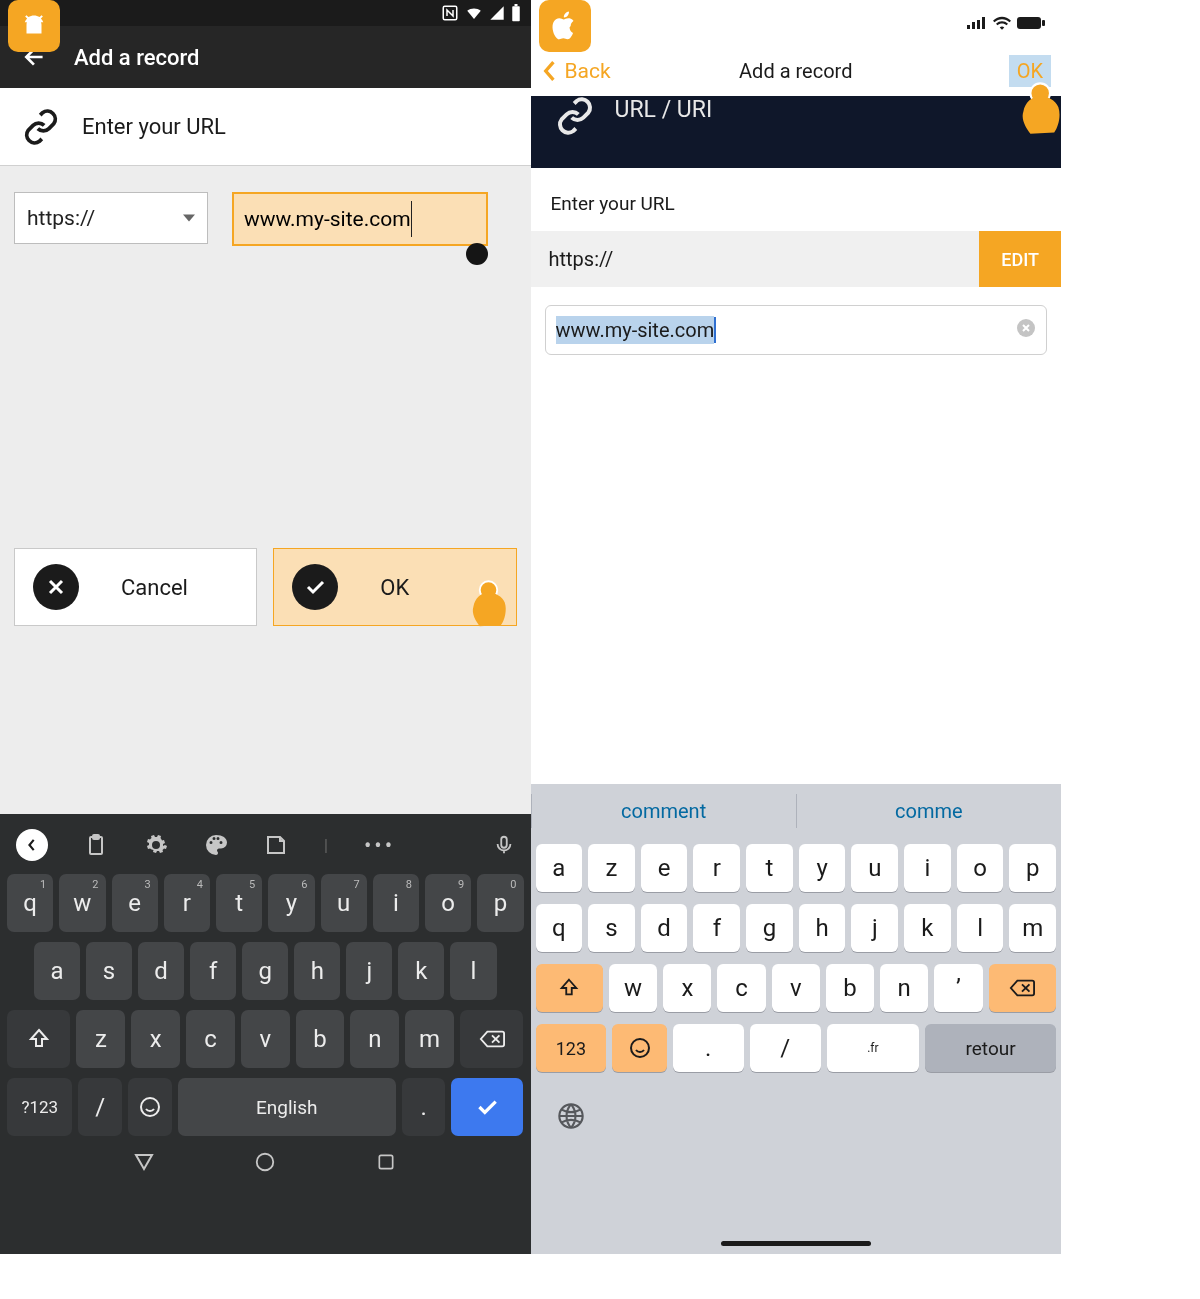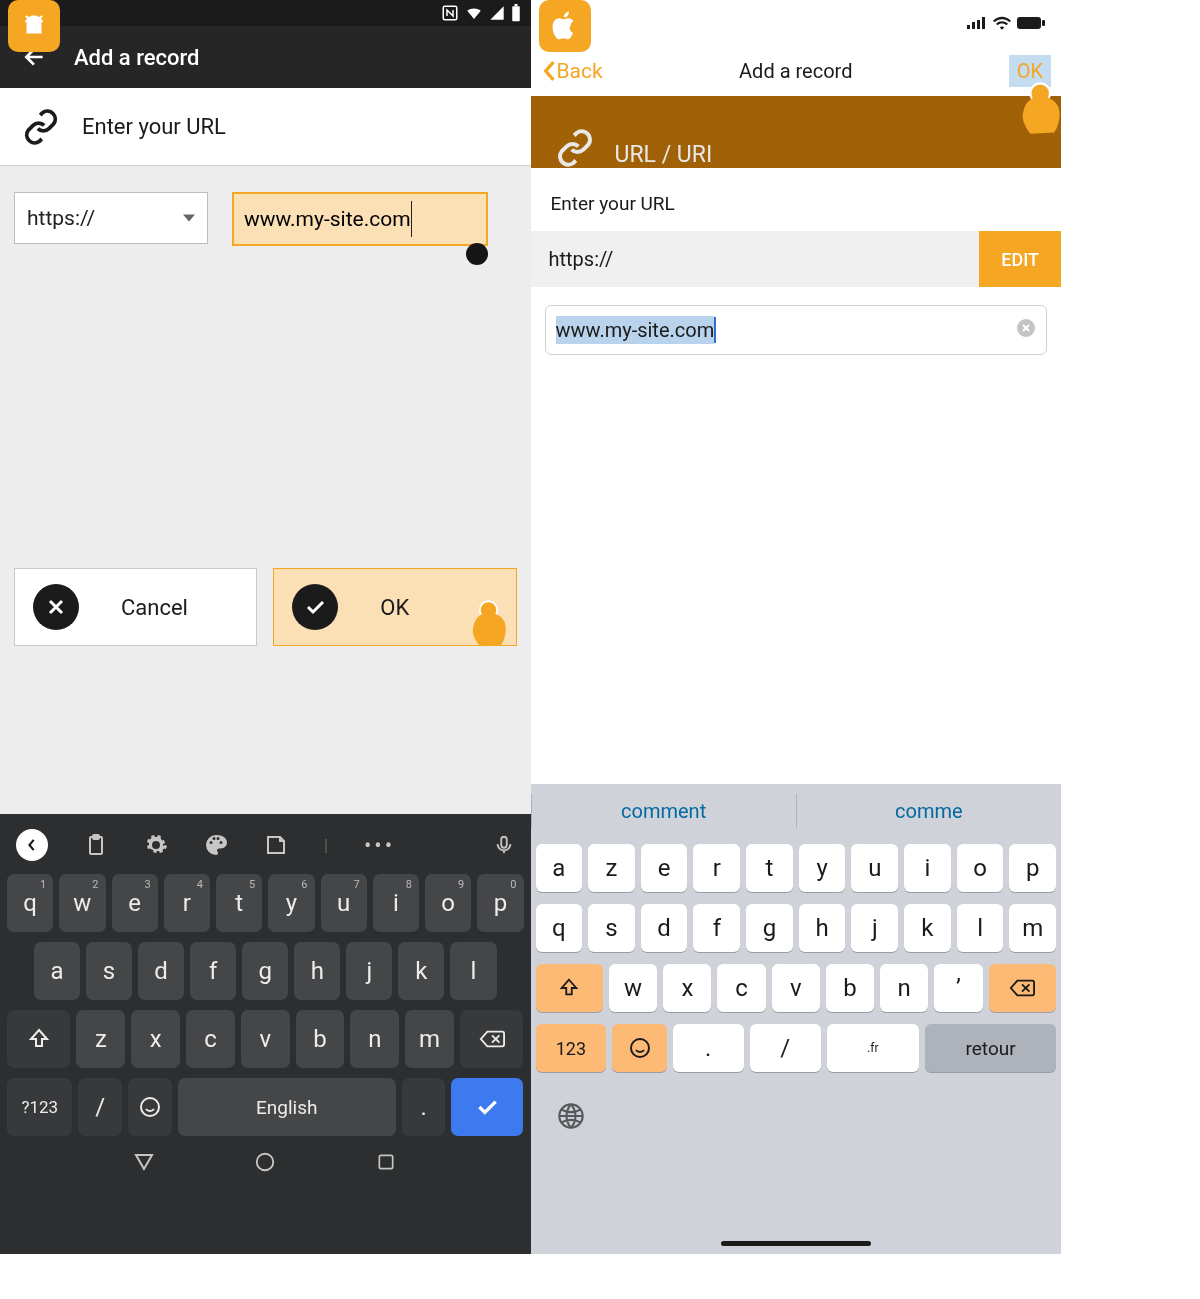--- a/index.html
+++ b/index.html
@@ -37,21 +37,21 @@
   }
   .url-input {
     width: 256px; height: 54px; background: #fbdfb5; border: 2px solid #f5a623; display: flex; align-items: center;
     padding: 0 10px; font-size: 21px; position: relative;
   }
   .url-input .caret { width:1px; height:36px; background:#222; }
   .url-input .dot {
     position:absolute; right:-2px; bottom:-21px; width:22px; height:22px; background:#151515; border-radius:50%;
   }
   .android-actions {
-    position: absolute; left: 14px; right: 14px; top: 548px; display: flex; gap: 16px; margin-top: 20px;
+    position: absolute; left: 14px; right: 14px; top: 548px; display: flex; gap: 16px;
   }
   .android-btn {
     flex: 1; height: 78px; display: flex; align-items: center; padding: 0 18px; gap: 42px; font-size: 22px;
   }
   .btn-cancel { background: #fff; border: 1px solid #c9c9c9; color: #1b1b1b; }
   .btn-ok { background: #fbdfb5; border: 1px solid #f5a623; color: #1b1b1b; position: relative; }
   .circle-icon {
     width: 46px; height: 46px; border-radius: 50%; background: #1b1b1b; display: flex; align-items: center; justify-content: center;
   }
 
@@ -79,25 +79,25 @@
   .nav-bar { height: 52px; display: flex; align-items: center; justify-content: center; gap: 100px; color:#c6c6c6; }
 
   
   .ios-pane { background: #fff; }
   .ios-status {
     height: 46px; display: flex; justify-content: flex-end; align-items:center; padding: 0 16px; gap: 6px;
   }
   .ios-nav {
     height: 50px; display: flex; align-items: center; padding: 0 10px; position: relative;
   }
-  .ios-back { color: #f5a623; font-size: 21px; display:flex; align-items:center; gap:0; }
+  .ios-back { color: #f5a623; font-size: 21px; display:flex; align-items:center; gap:8px; }
   .ios-title { position:absolute; left:0; right:0; text-align:center; font-size: 20px; color:#1b1b1b; pointer-events:none;}
   .ios-ok { position:absolute; right:10px; color:#f5a623; font-size:20px; background:#c3dcf0; padding:4px 8px; }
   .ios-section-head {
-    height: 72px; background: #a16207; color: #e8e8e8; display:flex; align-items:flex-end; gap: 20px; padding: 0 24px;
+    height: 72px; background: #0f172a; color: #e8e8e8; display:flex; align-items:flex-start; gap: 20px; padding: 0 24px;
     font-size: 23px;
   }
   .ios-label { padding: 24px 20px 16px; font-size: 19px; color: #1b1b1b; }
   .ios-protocol-row {
     height: 56px; background: #f0f0f0; display:flex; align-items:center; padding: 0 18px; font-size:20px; color:#1b1b1b;
   }
   .ios-edit-btn {
     margin-left:auto; background:#f5a623; color:#fff; font-weight:500; font-size:18px; height:56px; margin-right:-18px;
     padding: 0 22px; display:flex; align-items:center;
   }

